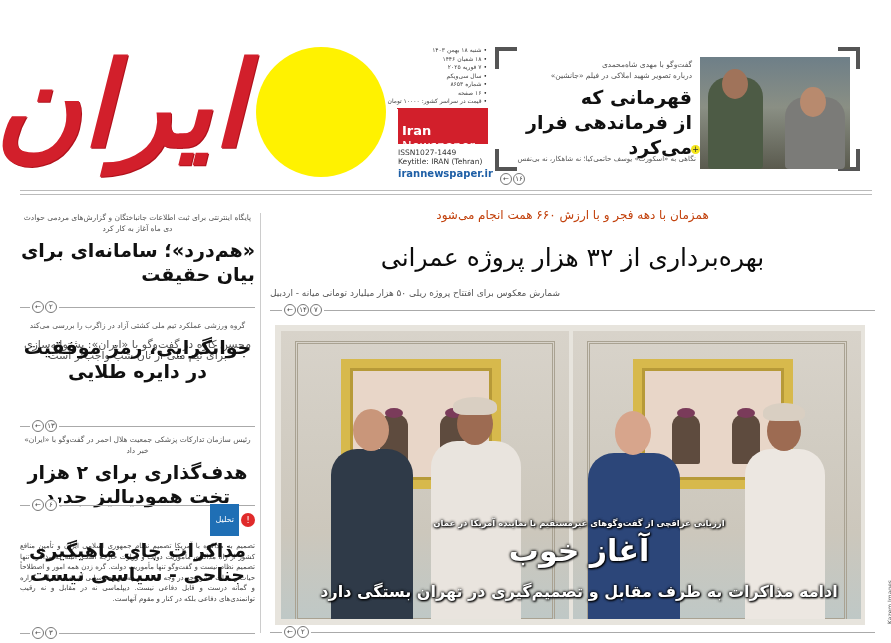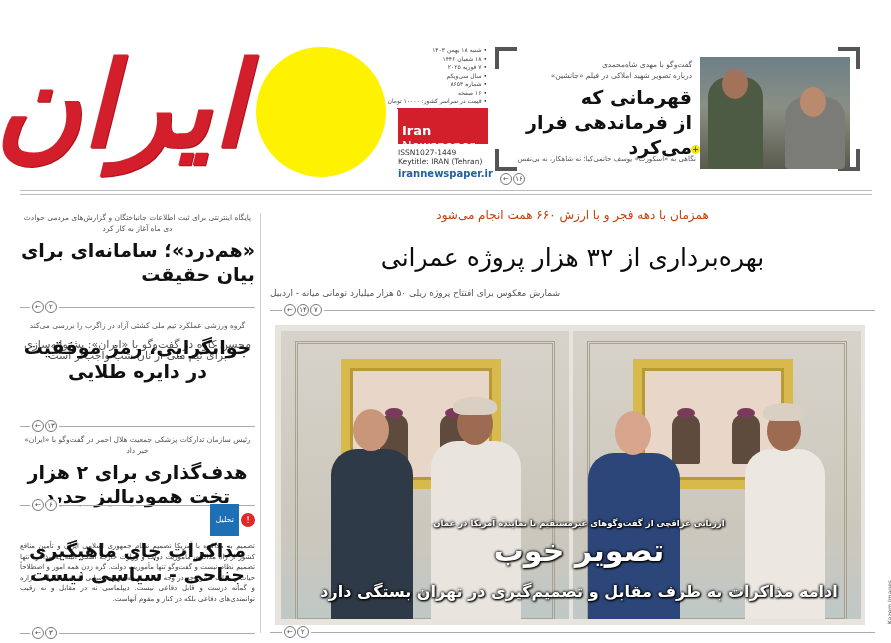--- a/index.html
+++ b/index.html
@@ -242,21 +242,21 @@
         <div class="turban" style="left:95px;"></div>
       </div>
       <div class="person" style="left:15px; top:122px; width:92px; height:176px; background:#2c4679;"></div>
       <div class="head" style="left:42px; top:80px; width:36px; height:44px; background:#d7a58c;"></div>
       <div class="person" style="left:172px; top:118px; width:80px; height:180px; background:#ece7e1;"></div>
       <div class="head" style="left:194px; top:80px; width:34px; height:40px; background:#9d6b52;"></div>
       <div class="head" style="left:190px; top:72px; width:42px; height:18px; background:#d9cfc2; border-radius:50% 50% 30% 30%;"></div>
     </div>
 
     <div class="caption c1">ارزیابی عراقچی از گفت‌وگوهای غیرمستقیم با نماینده آمریکا در عمان</div>
-    <div class="caption c2">تصویر خوب</div>
+    <div class="caption c2">آغاز خوب</div>
     <div class="caption c3">ادامه مذاکرات به طرف مقابل و تصمیم‌گیری در تهران بستگی دارد</div>
   </div>
 
   <div class="rule2">
     <div class="pageref">
       <span>←</span>
       <span>۲</span>
     </div>
   </div>
 </div>

